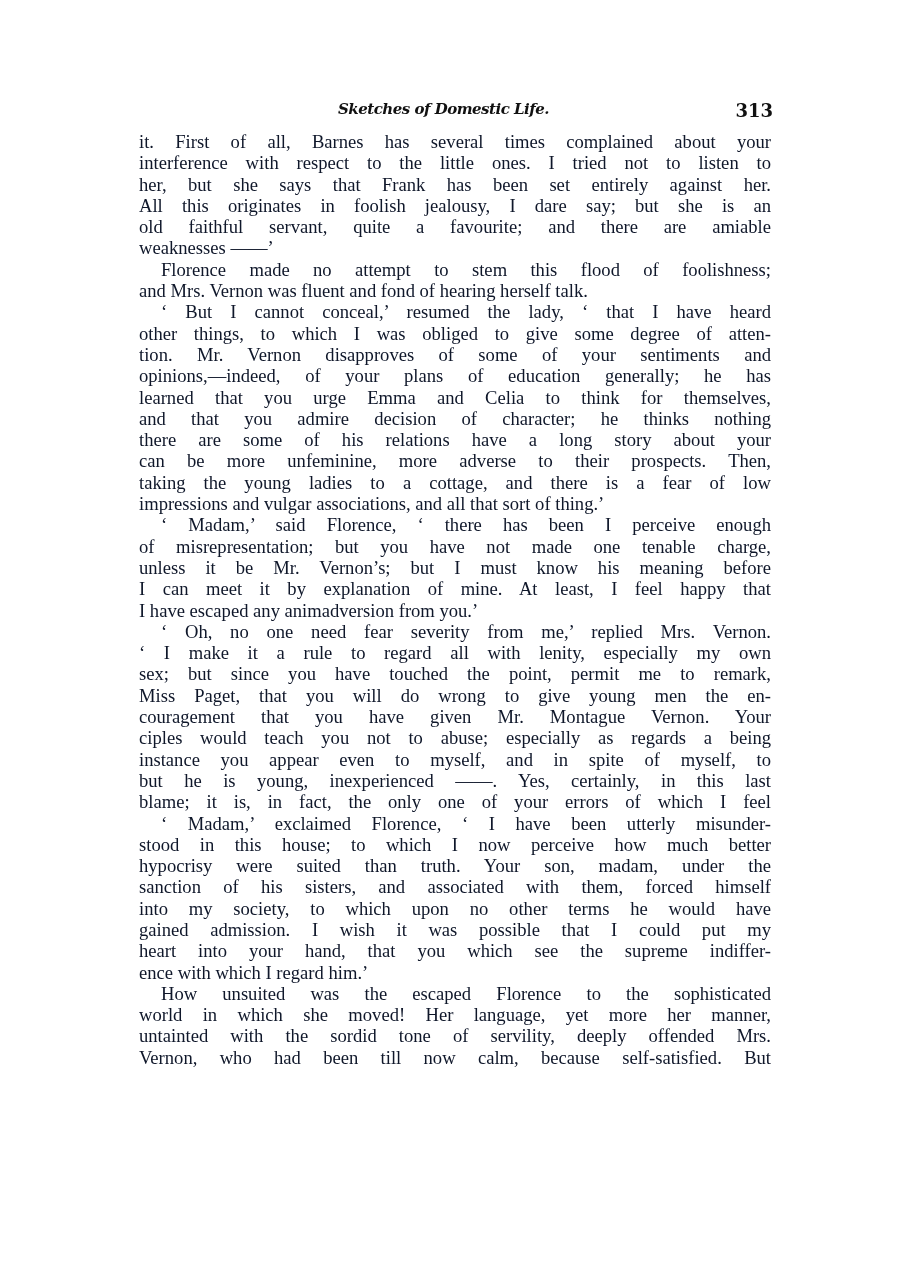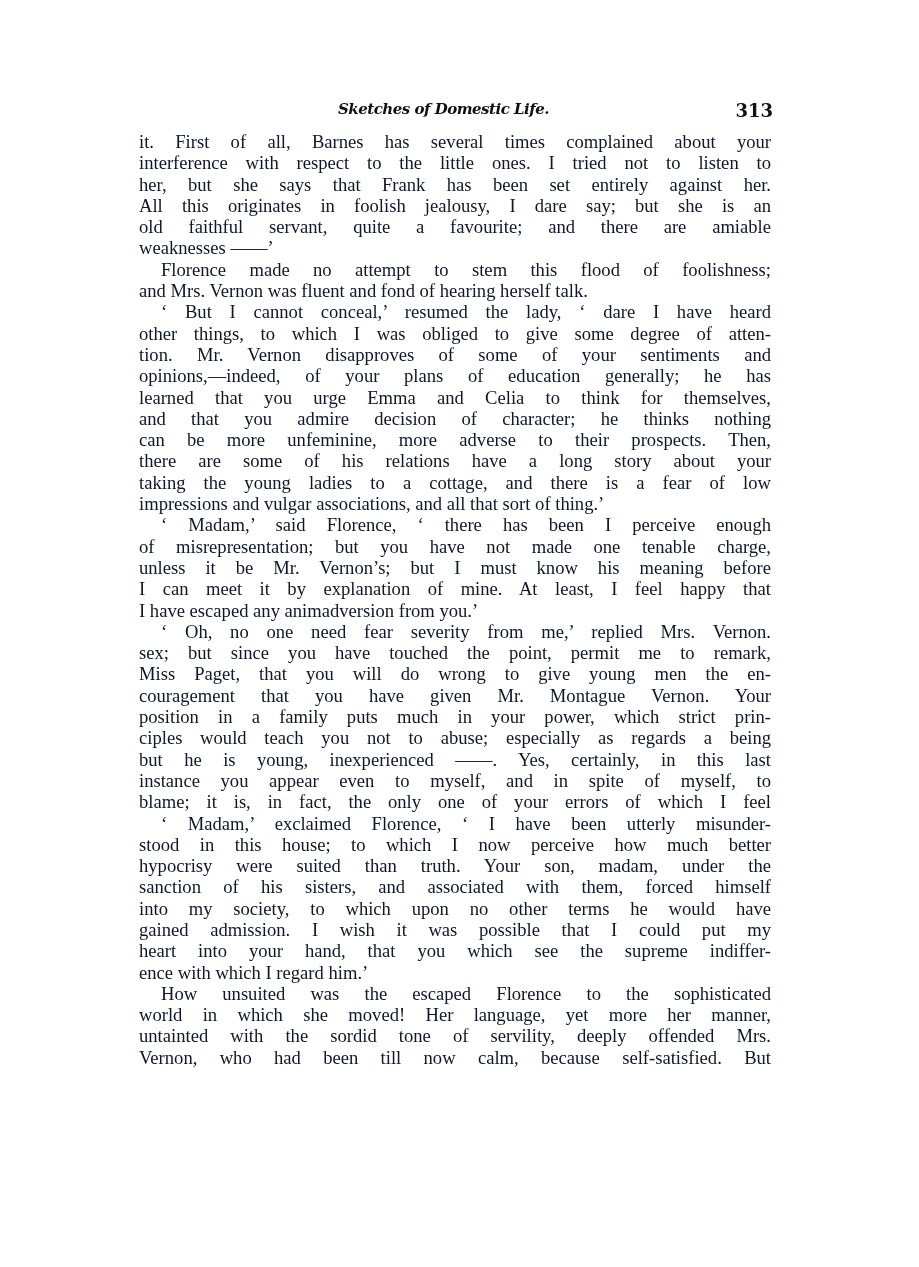--- a/index.html
+++ b/index.html
@@ -48,49 +48,49 @@
       <span class="line">old faithful servant, quite a favourite; and there are amiable</span>
       <span class="line last">weaknesses ——’</span>
     </div>
 
     <div>
       <span class="line indent">Florence made no attempt to stem this flood of foolishness;</span>
       <span class="line last">and Mrs. Vernon was fluent and fond of hearing herself talk.</span>
     </div>
 
     <div>
-      <span class="line indent">‘ But I cannot conceal,’ resumed the lady, ‘ dare I have heard</span>
+      <span class="line indent">‘ But I cannot conceal,’ resumed the lady, ‘ that I have heard</span>
       <span class="line">other things, to which I was obliged to give some degree of atten-</span>
       <span class="line">tion. Mr. Vernon disapproves of some of your sentiments and</span>
       <span class="line">opinions,—indeed, of your plans of education generally; he has</span>
       <span class="line">learned that you urge Emma and Celia to think for themselves,</span>
       <span class="line">and that you admire decision of character; he thinks nothing</span>
+      <span class="line">there are some of his relations have a long story about your</span>
       <span class="line">can be more unfeminine, more adverse to their prospects. Then,</span>
-      <span class="line">there are some of his relations have a long story about your</span>
       <span class="line">taking the young ladies to a cottage, and there is a fear of low</span>
       <span class="line last">impressions and vulgar associations, and all that sort of thing.’</span>
     </div>
 
     <div>
       <span class="line indent">‘ Madam,’ said Florence, ‘ there has been I perceive enough</span>
       <span class="line">of misrepresentation; but you have not made one tenable charge,</span>
       <span class="line">unless it be Mr. Vernon’s; but I must know his meaning before</span>
       <span class="line">I can meet it by explanation of mine. At least, I feel happy that</span>
       <span class="line last">I have escaped any animadversion from you.’</span>
     </div>
 
     <div>
       <span class="line indent">‘ Oh, no one need fear severity from me,’ replied Mrs. Vernon.</span>
+      <span class="line">‘ I make it a rule to regard all with lenity, especially my own</span>
       <span class="line">sex; but since you have touched the point, permit me to remark,</span>
       <span class="line">Miss Paget, that you will do wrong to give young men the en-</span>
       <span class="line">couragement that you have given Mr. Montague Vernon. Your</span>
-      <span class="line">position in a family puts much in your power, which strict prin-</span>
       <span class="line">ciples would teach you not to abuse; especially as regards a being</span>
+      <span class="line">instance you appear even to myself, and in spite of myself, to</span>
       <span class="line">but he is young, inexperienced ——. Yes, certainly, in this last</span>
-      <span class="line">instance you appear even to myself, and in spite of myself, to</span>
       <span class="line">blame; it is, in fact, the only one of your errors of which I feel</span>
     </div>
 
     <div>
       <span class="line indent">‘ Madam,’ exclaimed Florence, ‘ I have been utterly misunder-</span>
       <span class="line">stood in this house; to which I now perceive how much better</span>
       <span class="line">hypocrisy were suited than truth. Your son, madam, under the</span>
       <span class="line">sanction of his sisters, and associated with them, forced himself</span>
       <span class="line">into my society, to which upon no other terms he would have</span>
       <span class="line">gained admission. I wish it was possible that I could put my</span>

